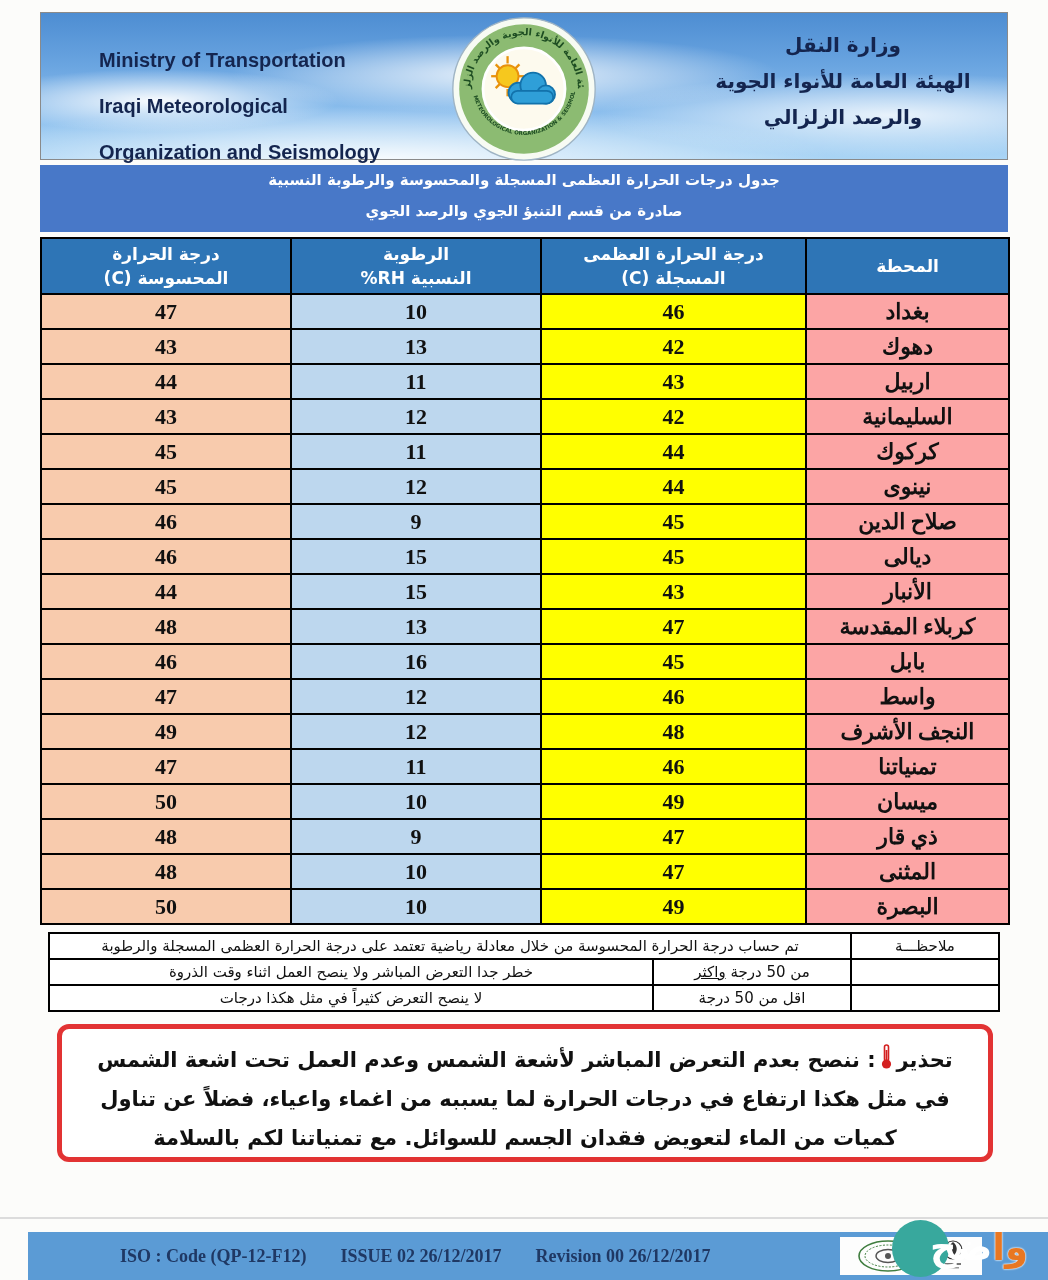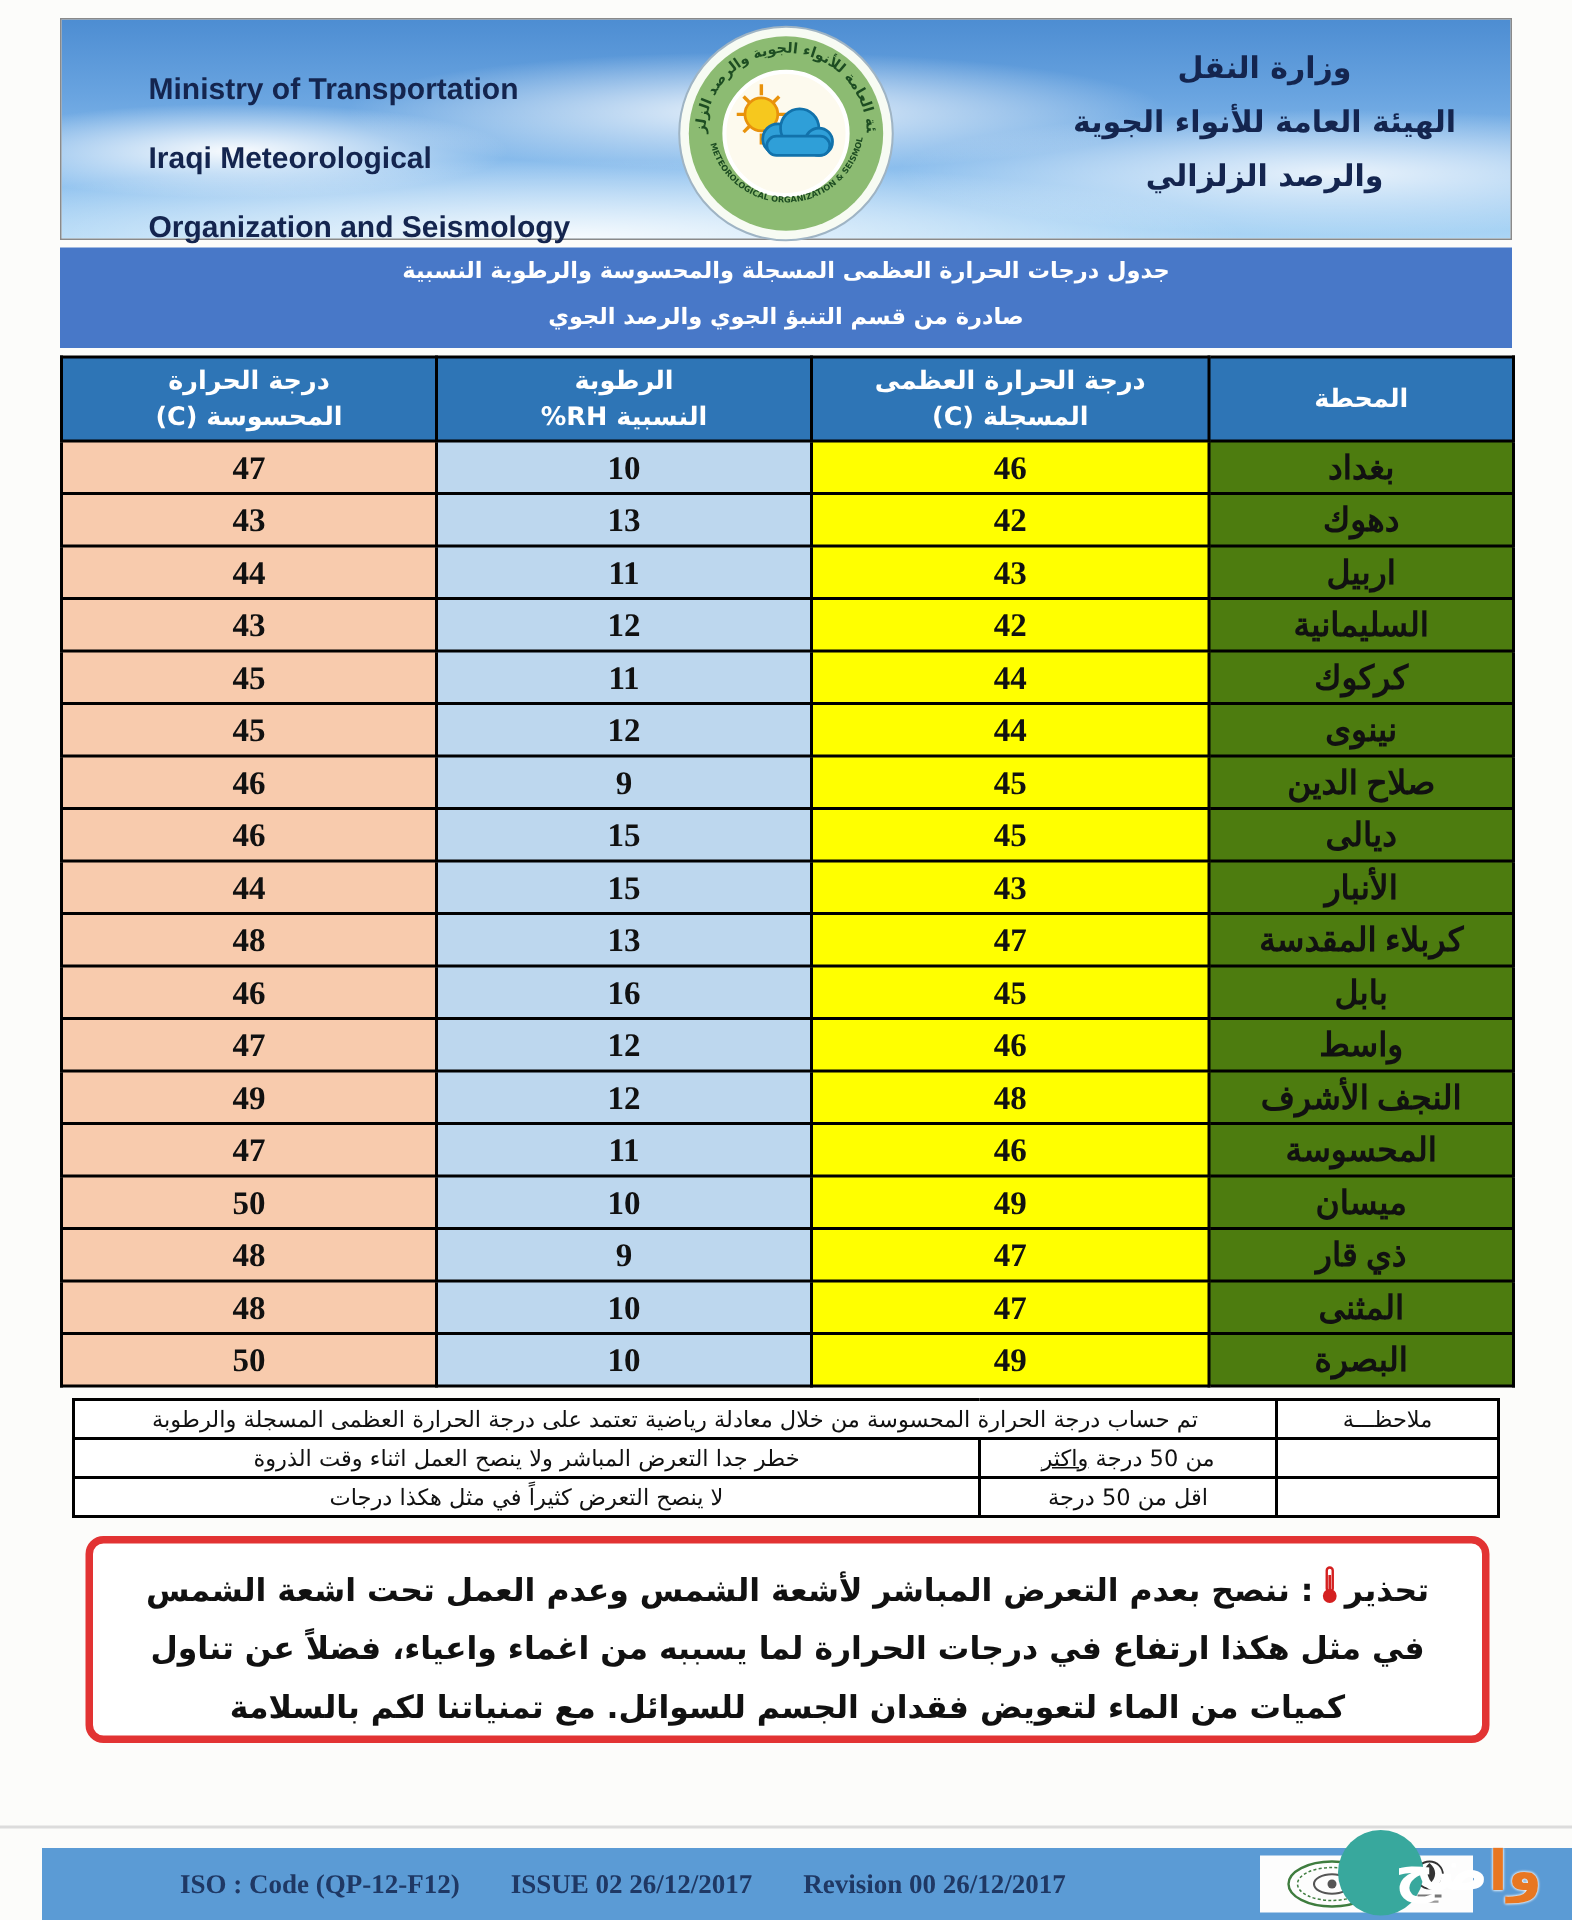--- a/index.html
+++ b/index.html
@@ -47,21 +47,21 @@
   table.main th, table.main td { border:2px solid #000; text-align:center; vertical-align:middle; }
   table.main th {
     background:#2e75b6; color:#fff; font-weight:bold; font-size:17px;
     height:56px; line-height:24px; white-space:pre-line; direction:rtl;
   }
   table.main td { height:35px; font-family:"Liberation Serif", serif; font-weight:bold; font-size:22px; color:#111; }
   td.c-felt { background:#f8cbad; }
   td.c-rh   { background:#bdd7ee; }
   td.c-max  { background:#ffff00; }
   td.c-station {
-    background:#4d7c0f; color:#fff; font-family:"DejaVu Sans", sans-serif;
+    background:#fca5a5; color:#fff; font-family:"DejaVu Sans", sans-serif;
     font-size:19px; direction:rtl;
   }
 
   
   table.notes {
     margin:7px 8px 0 8px; width:952px; border-collapse:collapse; table-layout:fixed;
     direction:rtl; border:2px solid #000;
   }
   table.notes td { border:2px solid #000; height:26px; text-align:center; vertical-align:middle;
     font-weight:normal; font-size:15px; color:#111; background:#fff; direction:rtl; }
@@ -260,21 +260,21 @@
           <tr>
           <td class="c-felt">49</td>
           <td class="c-rh">12</td>
           <td class="c-max">48</td>
           <td class="c-station">النجف الأشرف</td>
         </tr>
           <tr>
           <td class="c-felt">47</td>
           <td class="c-rh">11</td>
           <td class="c-max">46</td>
-          <td class="c-station">المحسوسة</td>
+          <td class="c-station">تمنياتنا</td>
         </tr>
           <tr>
           <td class="c-felt">50</td>
           <td class="c-rh">10</td>
           <td class="c-max">49</td>
           <td class="c-station">ميسان</td>
         </tr>
           <tr>
           <td class="c-felt">48</td>
           <td class="c-rh">9</td>

